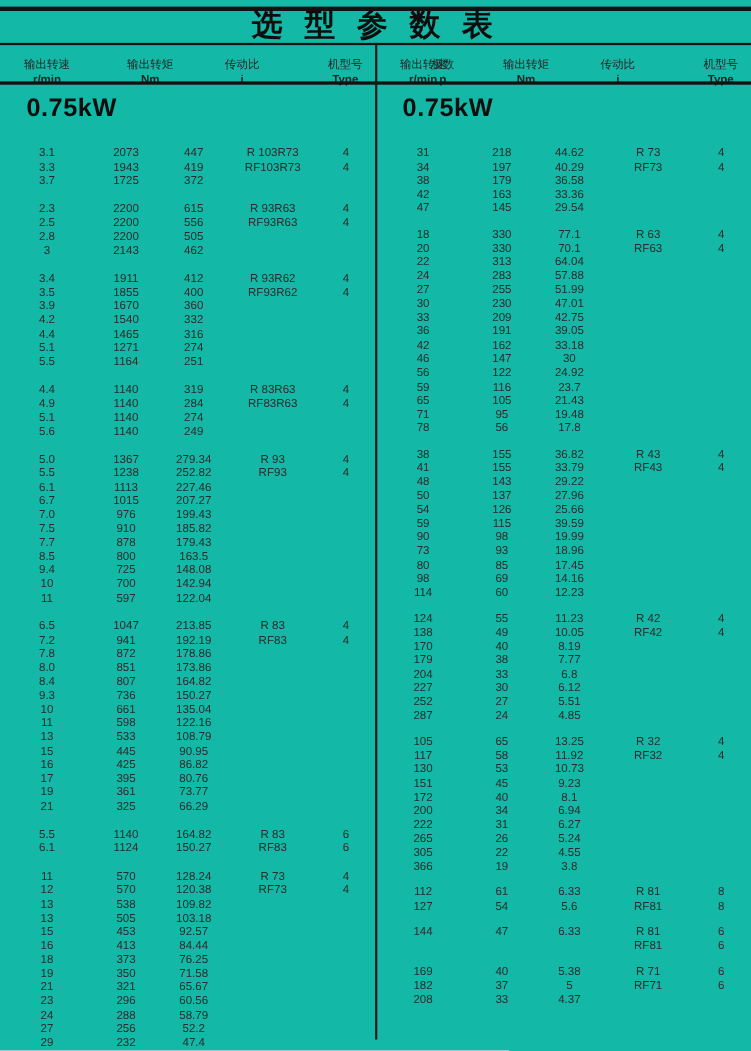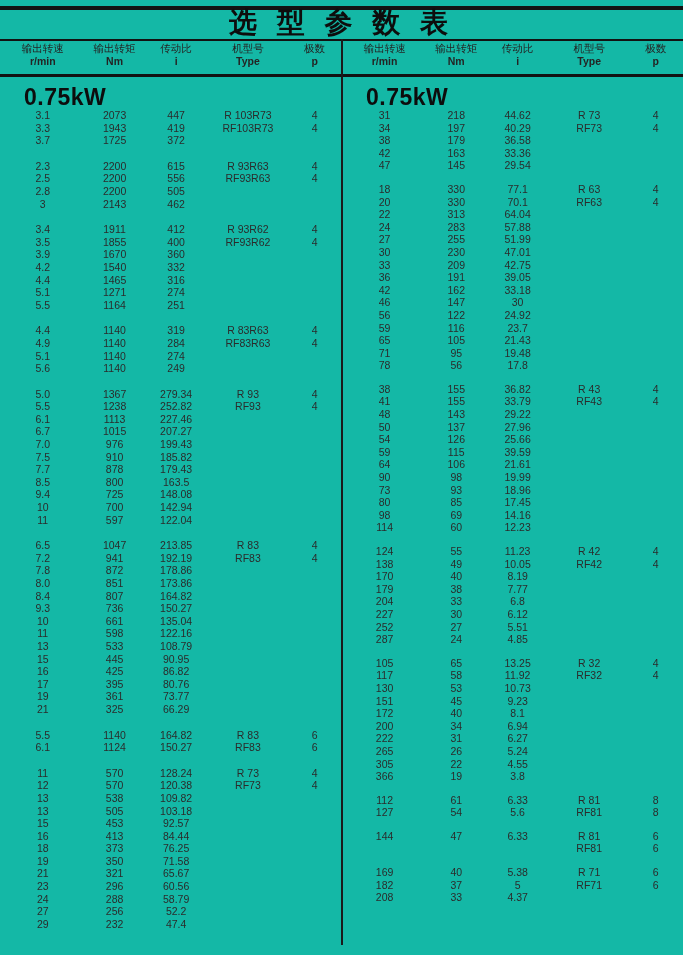--- a/index.html
+++ b/index.html
@@ -24,32 +24,32 @@
     position:absolute; top:7px; left:0; width:683px;
     text-align:center;
     font-size:28px; font-weight:bold; color:#0d0d0d;
     letter-spacing:6px; line-height:32px;
     white-space:nowrap;
   }
   .header-row {
     position:absolute; top:41px; left:0; width:683px; height:33px;
     display:flex;
   }
-  .header-half { display:grid; grid-template-columns:25% 17% 19% 23% 16%; padding-top:1px; }
+  .header-half { display:grid; grid-template-columns:25% 17% 19% 23% 16%; padding-top:12px;gap:22px; }
   .header-half.hleft  { width:342px; }
   .header-half.hright { width:341px; }
   .hcell { text-align:center; font-size:10.5px; line-height:13px; color:#242424; }
   .hcell .hlabel { white-space:nowrap; }
   .hcell .hunit  { white-space:nowrap;font-weight:bold; }
   .content { position:absolute; top:77px; left:0; width:683px; display:flex; }
   .col { box-sizing:border-box; }
   .col-left  { width:342px; }
   .col-right { width:341px; }
   .power {
-    margin:8px 0 0 24px;
+    margin:8px 0 24px 24px;
     font-size:23px; font-weight:bold; color:#0d0d0d;
     letter-spacing:0.5px; line-height:24px;
   }
   .block { margin-bottom:13px; }
   .col-right .block { margin-bottom:11px; }
   .row {
     display:grid; grid-template-columns:25% 17% 19% 23% 16%;
     height:12.6px; line-height:12.6px;
     font-size:10.5px;
   }
@@ -724,27 +724,20 @@
               <div class="cell"></div>
             </div>
             <div class="row">
               <div class="cell">59</div>
               <div class="cell">115</div>
               <div class="cell">39.59</div>
               <div class="cell"></div>
               <div class="cell"></div>
             </div>
             <div class="row">
-              <div class="cell">64</div>
-              <div class="cell">106</div>
-              <div class="cell">21.61</div>
-              <div class="cell"></div>
-              <div class="cell"></div>
-            </div>
-            <div class="row">
               <div class="cell">90</div>
               <div class="cell">98</div>
               <div class="cell">19.99</div>
               <div class="cell"></div>
               <div class="cell"></div>
             </div>
             <div class="row">
               <div class="cell">73</div>
               <div class="cell">93</div>
               <div class="cell">18.96</div>

